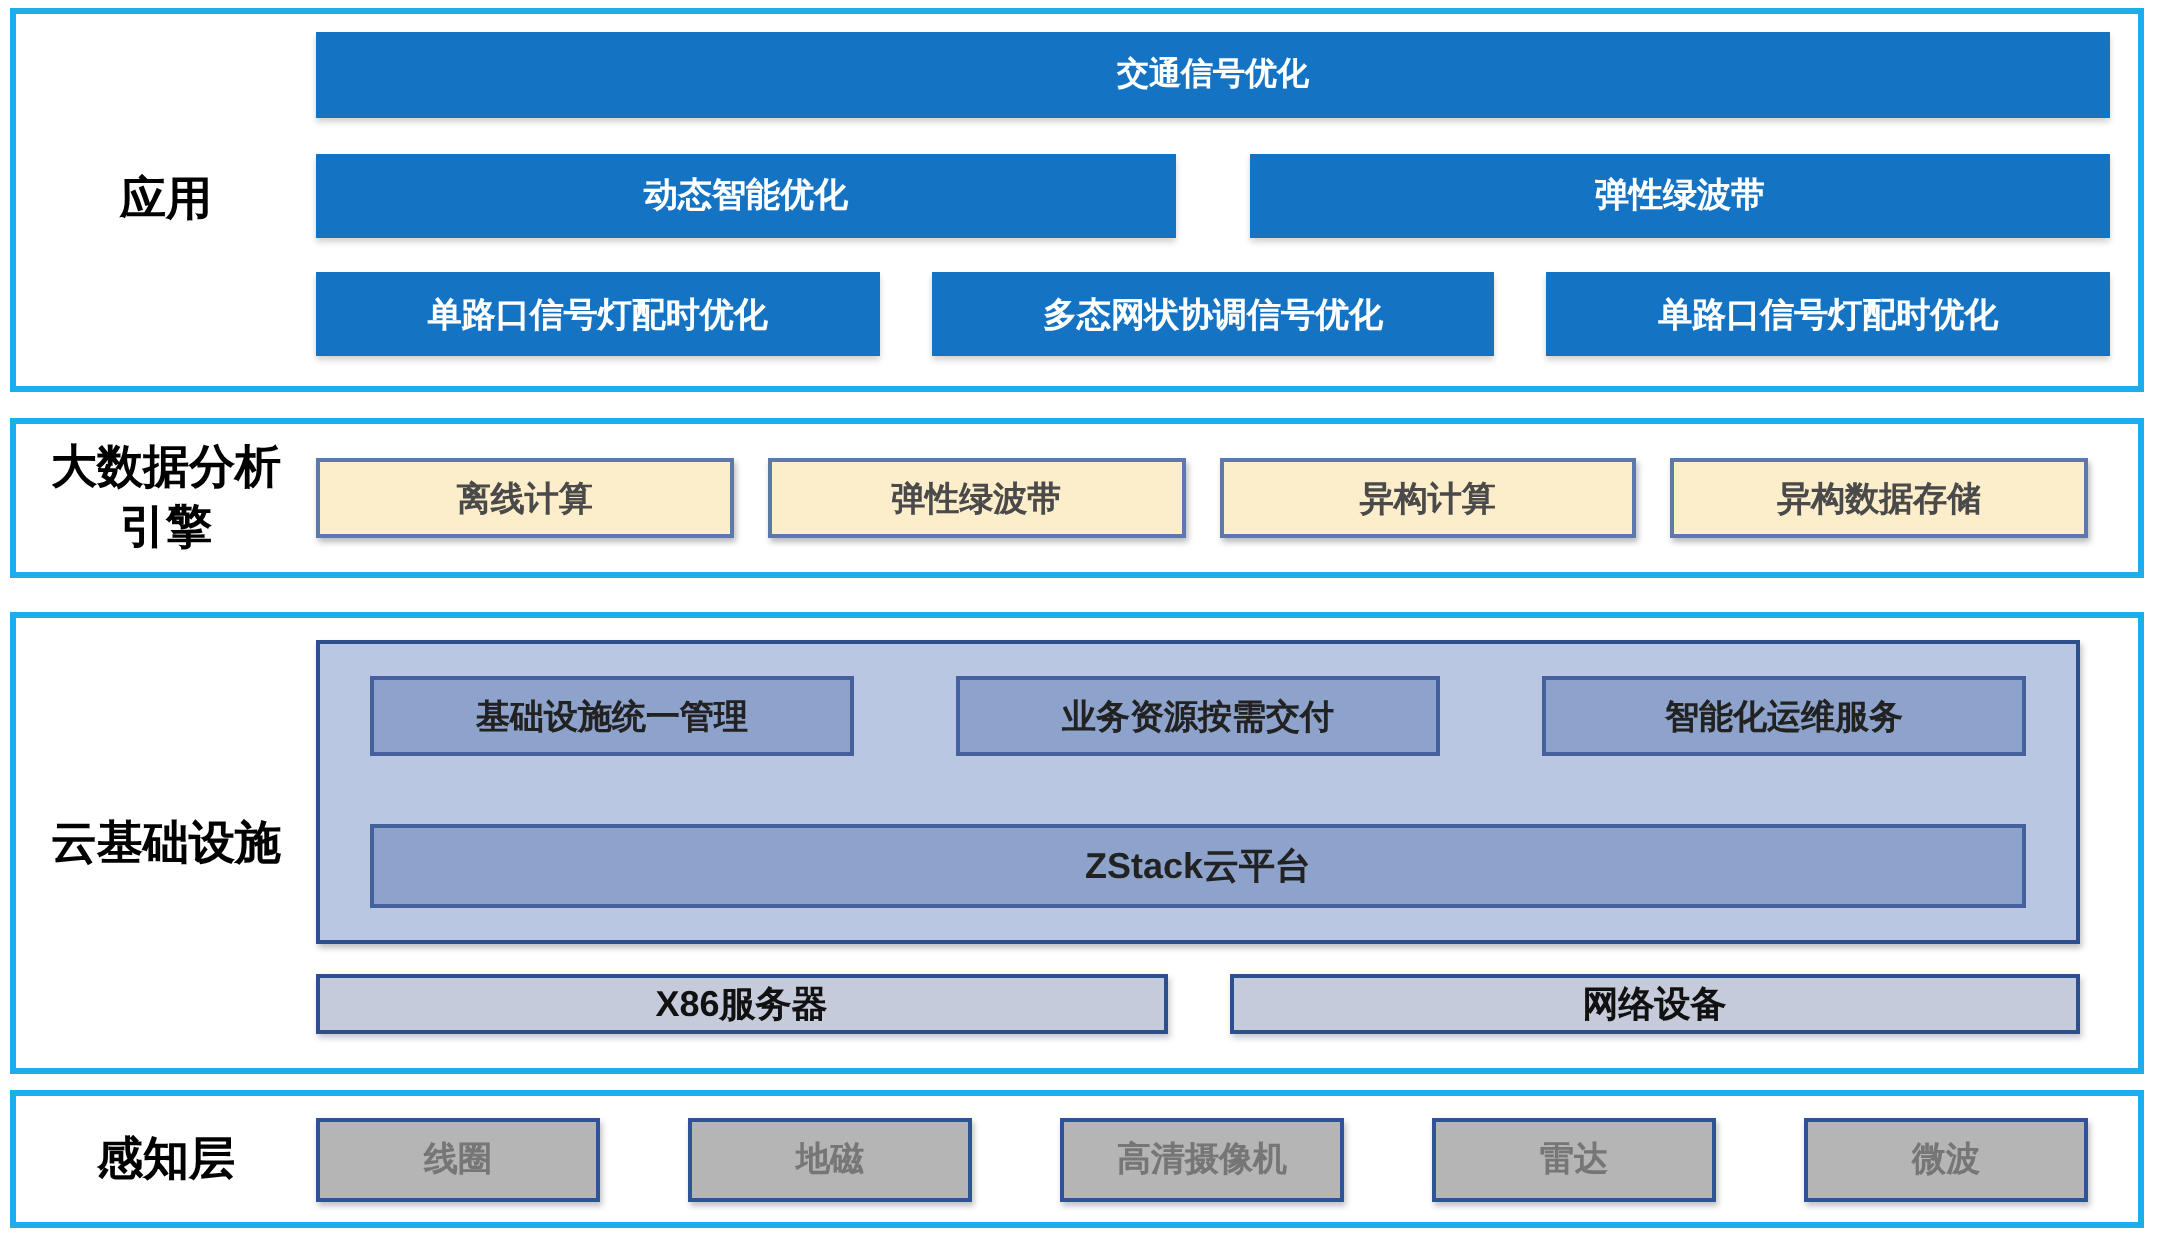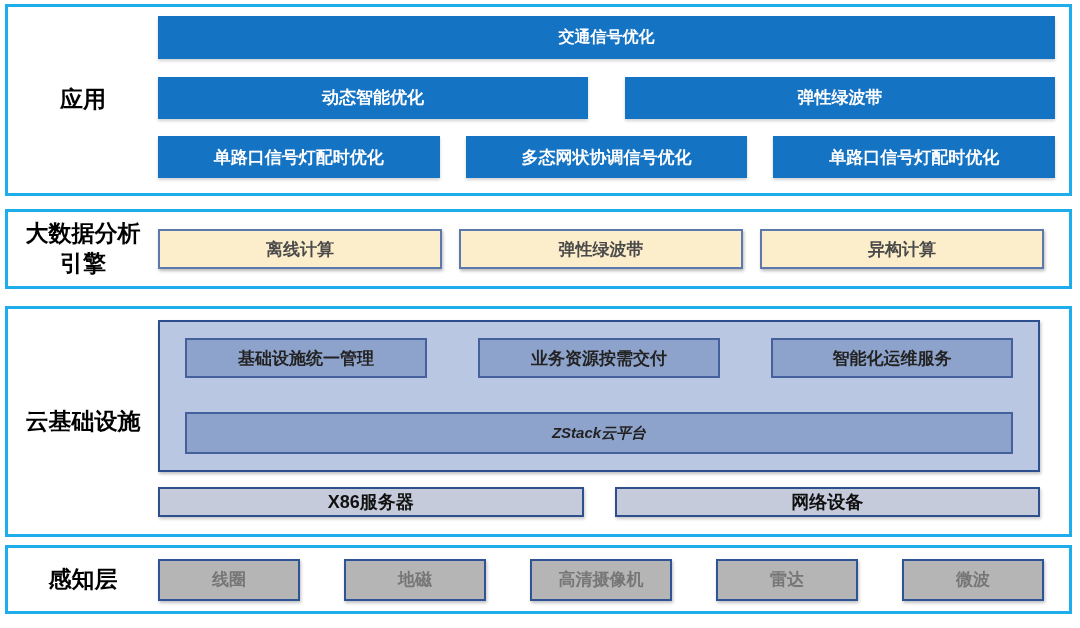--- a/index.html
+++ b/index.html
@@ -59,21 +59,21 @@
     box-shadow:1px 2px 3px rgba(0,0,0,0.25);
   }
   .cloud-services { display:flex; gap:51px; }
   .box-medblue {
     flex:1 1 0; height:40px; box-sizing:border-box;
     background:var(--medium-blue-fill,#8da3cb);
     border:2px solid var(--medium-blue-border,#44619e);
     color:#222; font-weight:bold; font-size:17px;
     display:flex; align-items:center; justify-content:center;
   }
-  .zstack-bar { height:42px; font-size:15px; flex:none;font-style:italic; }
+  .zstack-bar { height:42px; font-size:18px; flex:none; }
   .hardware-row { display:flex; gap:31px; margin-top:15px; }
   .box-grayblue {
     flex:1 1 0; height:30px; box-sizing:border-box;
     background:var(--grayblue-fill,#c5cbda);
     border:2px solid var(--dark-blue-border,#2e4f8e);
     color:#111; font-weight:bold; font-size:18px;
     display:flex; align-items:center; justify-content:center;
     box-shadow:1px 2px 3px rgba(0,0,0,0.22);
   }
 
@@ -111,20 +111,21 @@
 
 <div class="section" id="sec-bigdata">
   <div class="label-col">
     <span>大数据分析</span>
     <span>引擎</span>
   </div>
   <div class="content-col">
     <div class="box-yellow">离线计算</div>
     <div class="box-yellow">弹性绿波带</div>
     <div class="box-yellow">异构计算</div>
+    <div class="box-yellow">异构数据存储</div>
   </div>
 </div>
 
 <div class="section" id="sec-cloud">
   <div class="label-col">
     <span>云基础设施</span>
   </div>
   <div class="content-col">
     <div class="cloud-container">
       <div class="cloud-services">

